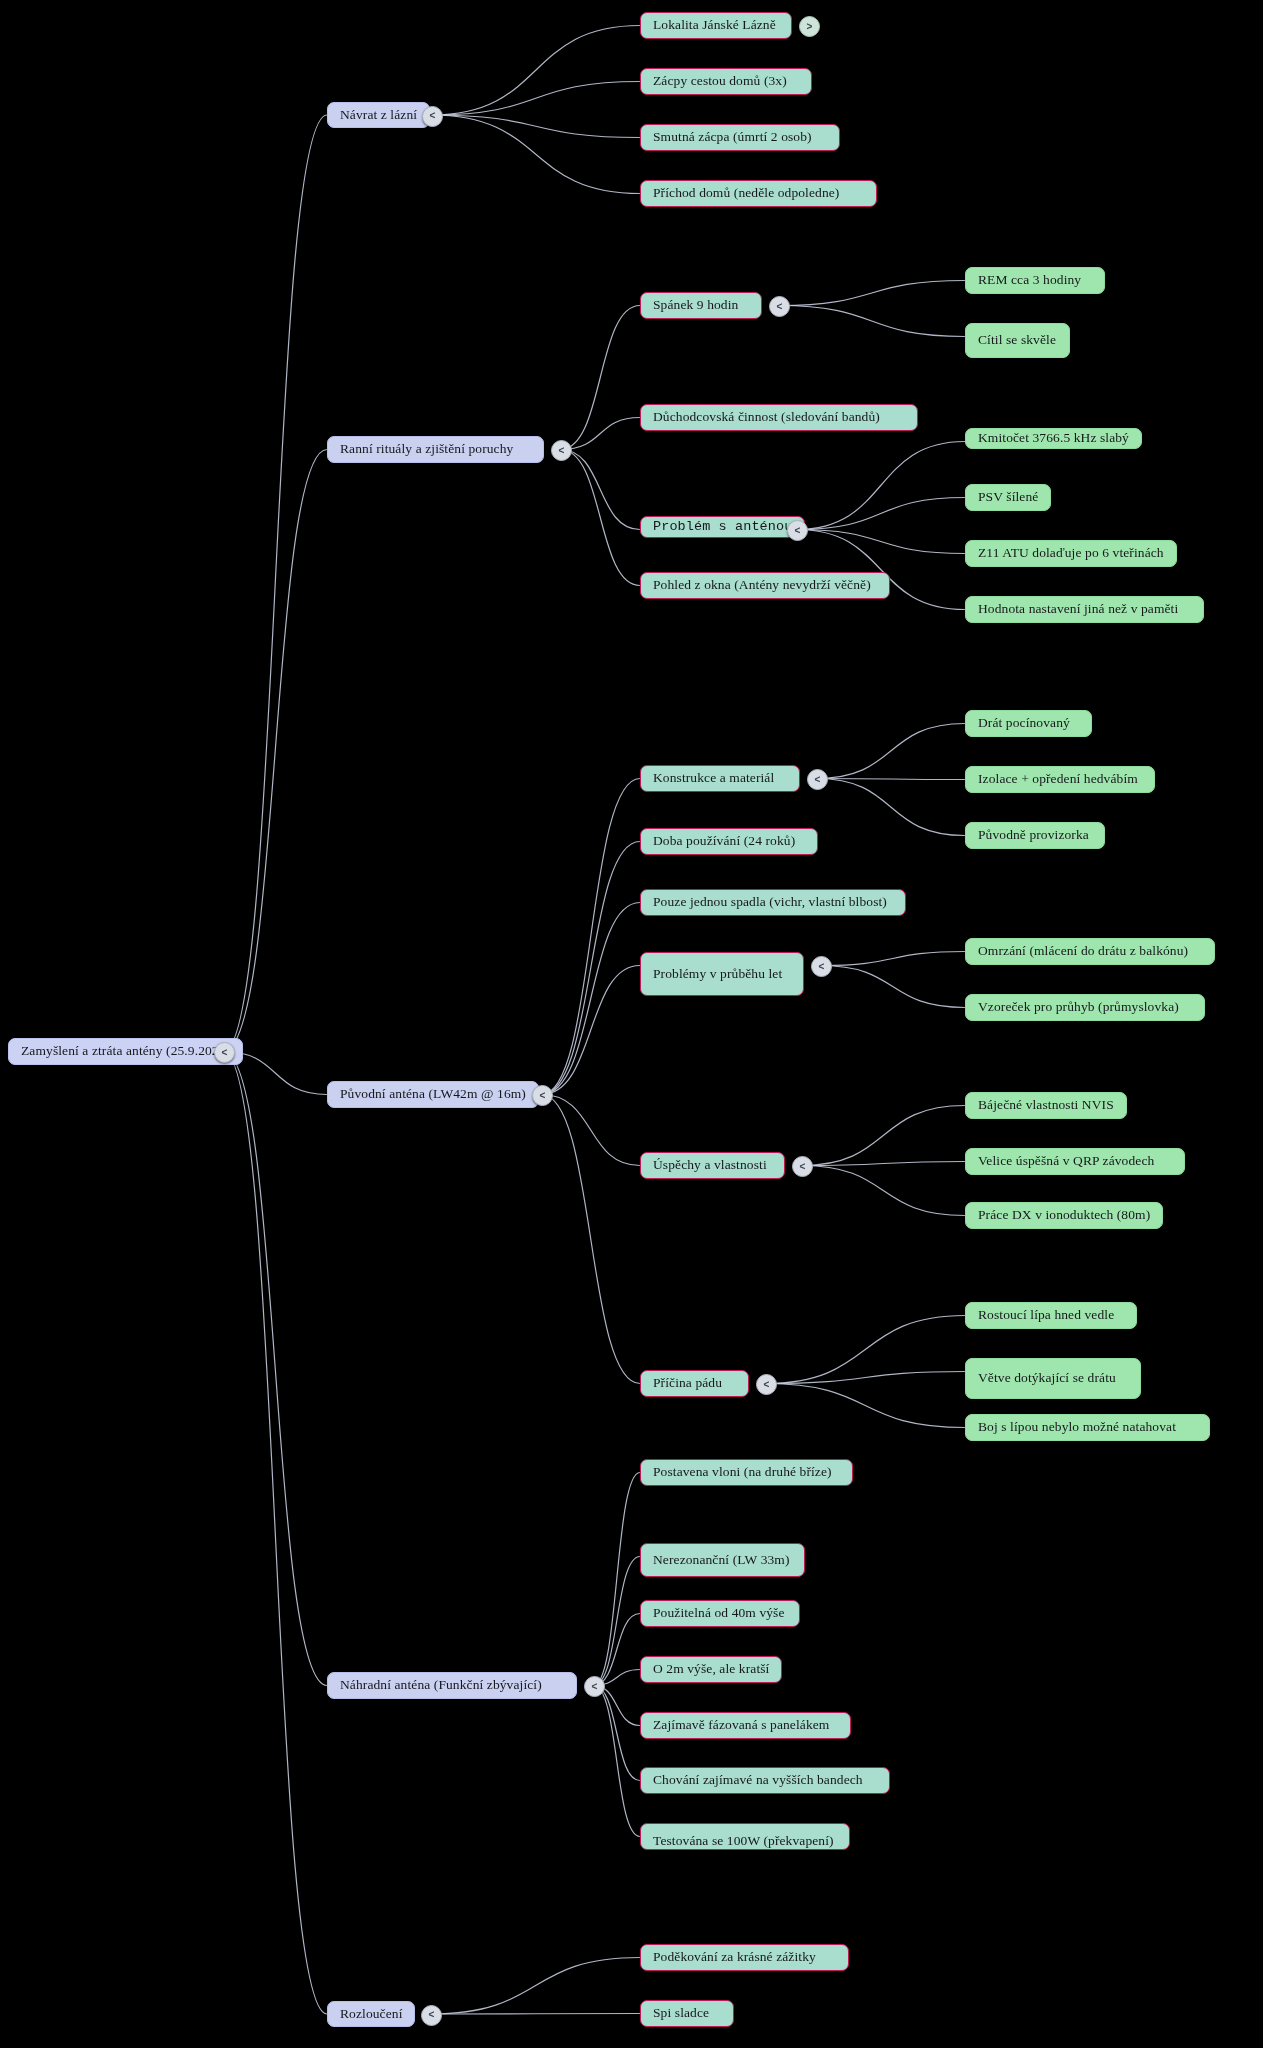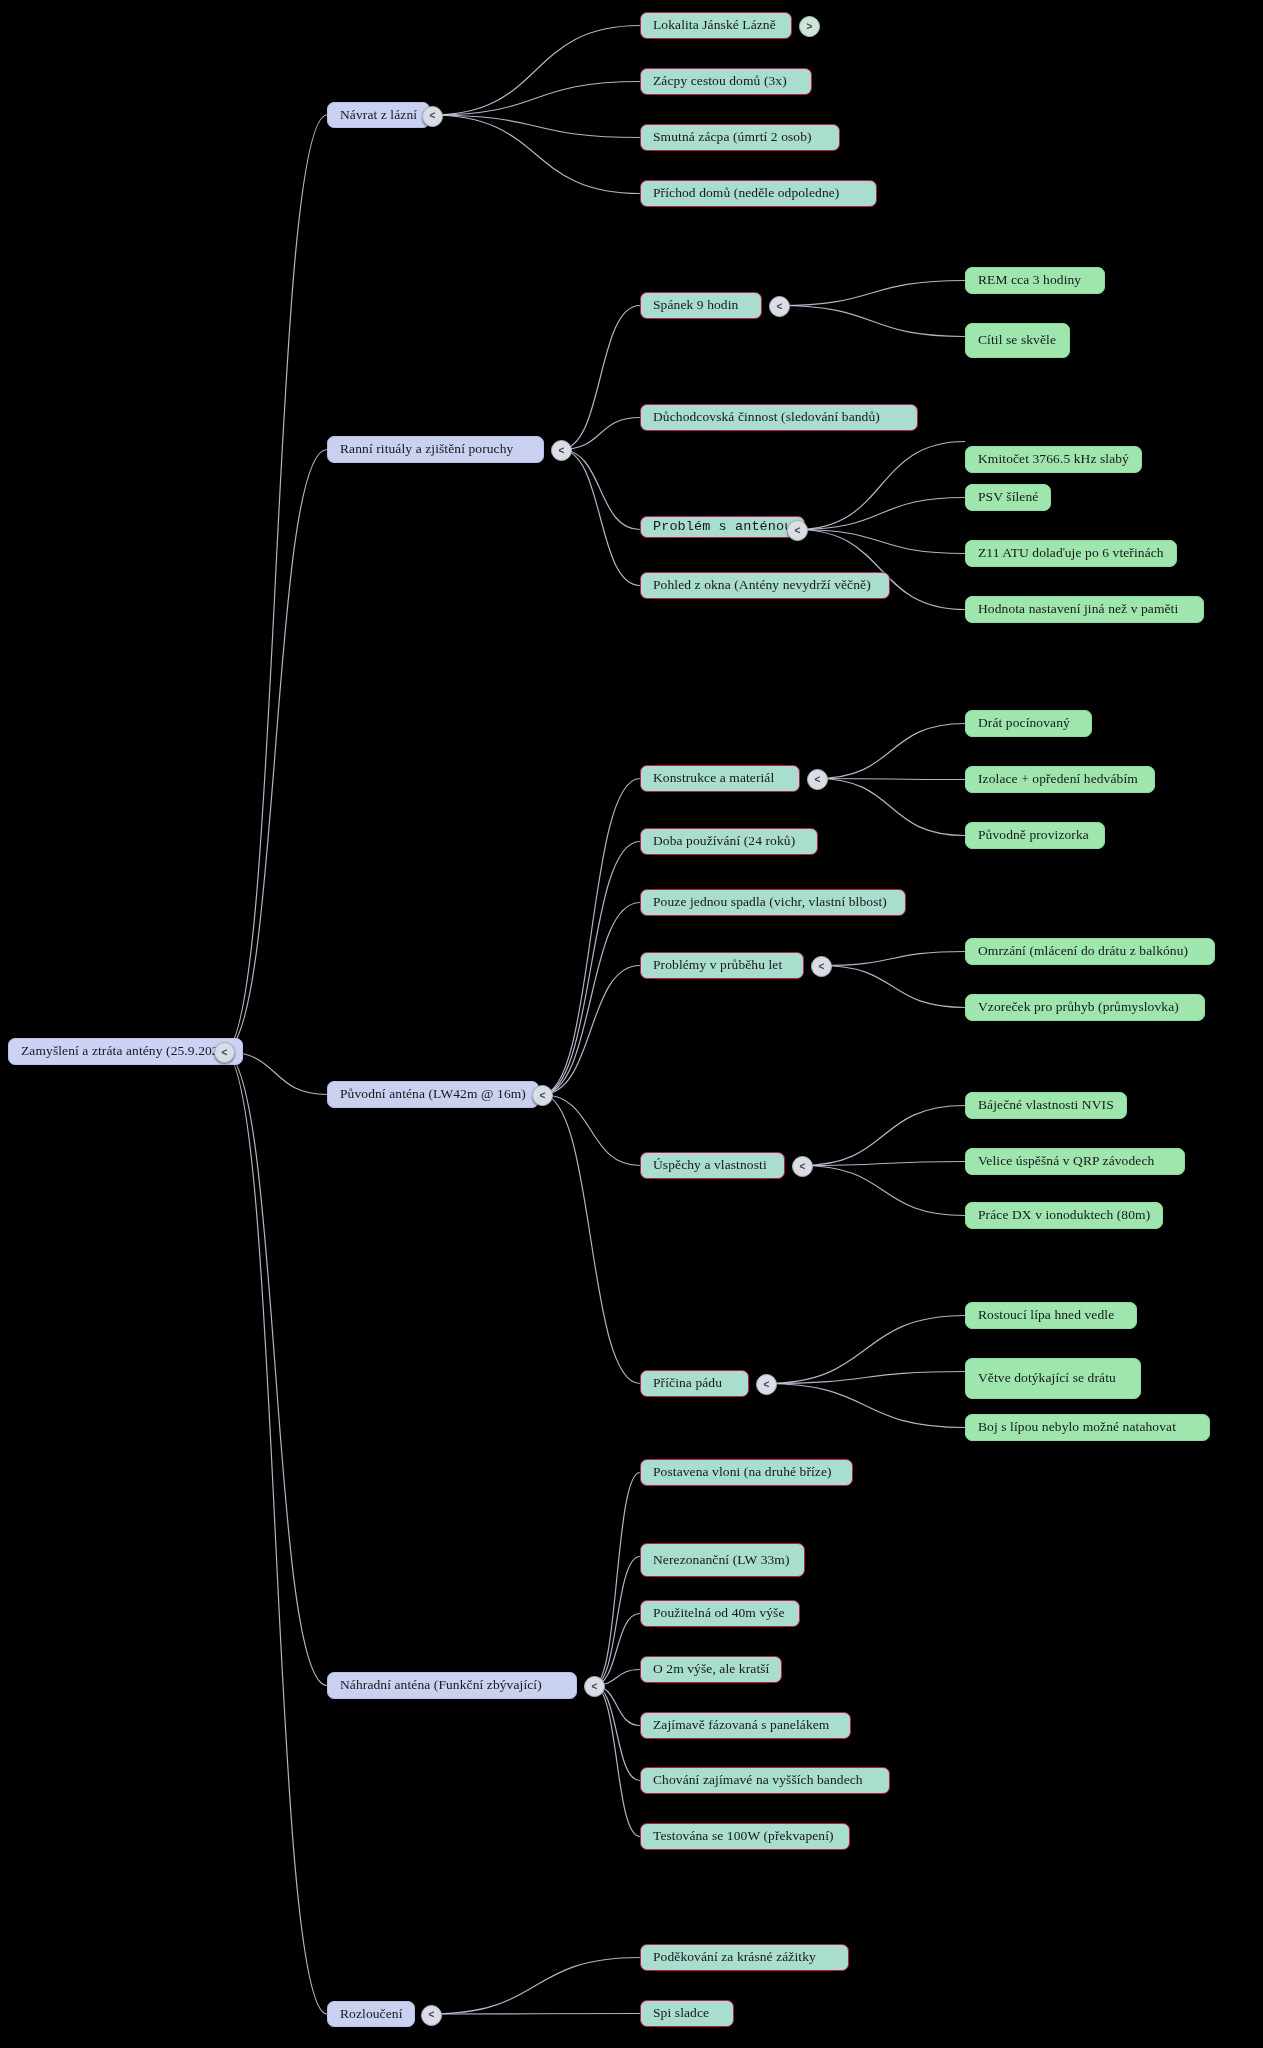--- a/index.html
+++ b/index.html
@@ -129,21 +129,21 @@
       <div class="node l3" style="left: 965px; top: 323px; min-width: 105px; height: 35px;">
         <span>Cítil se skvěle</span>
       </div>
       <div class="node l2" style="left: 640px; top: 404px; min-width: 278px; height: 27px;">
         <span>Důchodcovská činnost (sledování bandů)</span>
       </div>
       <div class="node l2" style="left: 640px; top: 516px; min-width: 140px; height: 22px; font-family: Liberation Mono, monospace;">
         <span>Problém s anténou</span>
       </div>
       <div class="toggle" style="left: 787px; top: 520px;">&lt;</div>
-      <div class="node l3" style="left: 965px; top: 428px; min-width: 163px; height: 27px; margin-top: 18px;">
+      <div class="node l3" style="left: 965px; top: 428px; min-width: 163px; height: 21px;">
         <span>Kmitočet 3766.5 kHz slabý</span>
       </div>
       <div class="node l3" style="left: 965px; top: 484px; min-width: 85px; height: 27px;">
         <span>PSV šílené</span>
       </div>
       <div class="node l3" style="left: 965px; top: 540px; min-width: 210px; height: 27px;">
         <span>Z11 ATU dolaďuje po 6 vteřinách</span>
       </div>
       <div class="node l3" style="left: 965px; top: 596px; min-width: 239px; height: 27px;">
         <span>Hodnota nastavení jiná než v paměti</span>
@@ -167,21 +167,21 @@
       </div>
       <div class="node l3" style="left: 965px; top: 822px; min-width: 140px; height: 27px;">
         <span>Původně provizorka</span>
       </div>
       <div class="node l2" style="left: 640px; top: 828px; min-width: 178px; height: 27px;">
         <span>Doba používání (24 roků)</span>
       </div>
       <div class="node l2" style="left: 640px; top: 889px; min-width: 266px; height: 27px;">
         <span>Pouze jednou spadla (vichr, vlastní blbost)</span>
       </div>
-      <div class="node l2" style="left: 640px; top: 952px; min-width: 164px; height: 27px;">
+      <div class="node l2" style="left: 640px; top: 952px; min-width: 164px; height: 44px;">
         <span>Problémy v průběhu let</span>
       </div>
       <div class="toggle" style="left: 811px; top: 956px;">&lt;</div>
       <div class="node l3" style="left: 965px; top: 938px; min-width: 250px; height: 27px;">
         <span>Omrzání (mlácení do drátu z balkónu)</span>
       </div>
       <div class="node l3" style="left: 965px; top: 994px; min-width: 240px; height: 27px;">
         <span>Vzoreček pro průhyb (průmyslovka)</span>
       </div>
       <div class="node l2" style="left: 640px; top: 1152px; min-width: 145px; height: 27px;">
@@ -225,21 +225,21 @@
       </div>
       <div class="node l2" style="left: 640px; top: 1656px; min-width: 142px; height: 27px;">
         <span>O 2m výše, ale kratší</span>
       </div>
       <div class="node l2" style="left: 640px; top: 1712px; min-width: 211px; height: 27px;">
         <span>Zajímavě fázovaná s panelákem</span>
       </div>
       <div class="node l2" style="left: 640px; top: 1767px; min-width: 250px; height: 27px;">
         <span>Chování zajímavé na vyšších bandech</span>
       </div>
-      <div class="node l2" style="left: 640px; top: 1823px; min-width: 210px; height: 27px;">
+      <div class="node l2" style="left: 640px; top: 1823px; min-width: 210px; height: 27px; align-items: flex-end;">
         <span>Testována se 100W (překvapení)</span>
       </div>
       <div class="node l1" style="left: 327px; top: 2001px; min-width: 87px; height: 26px;">
         <span>Rozloučení</span>
       </div>
       <div class="toggle" style="left: 421px; top: 2004.5px;">&lt;</div>
       <div class="node l2" style="left: 640px; top: 1944px; min-width: 209px; height: 27px;">
         <span>Poděkování za krásné zážitky</span>
       </div>
       <div class="node l2" style="left: 640px; top: 2000px; min-width: 94px; height: 27px;">

